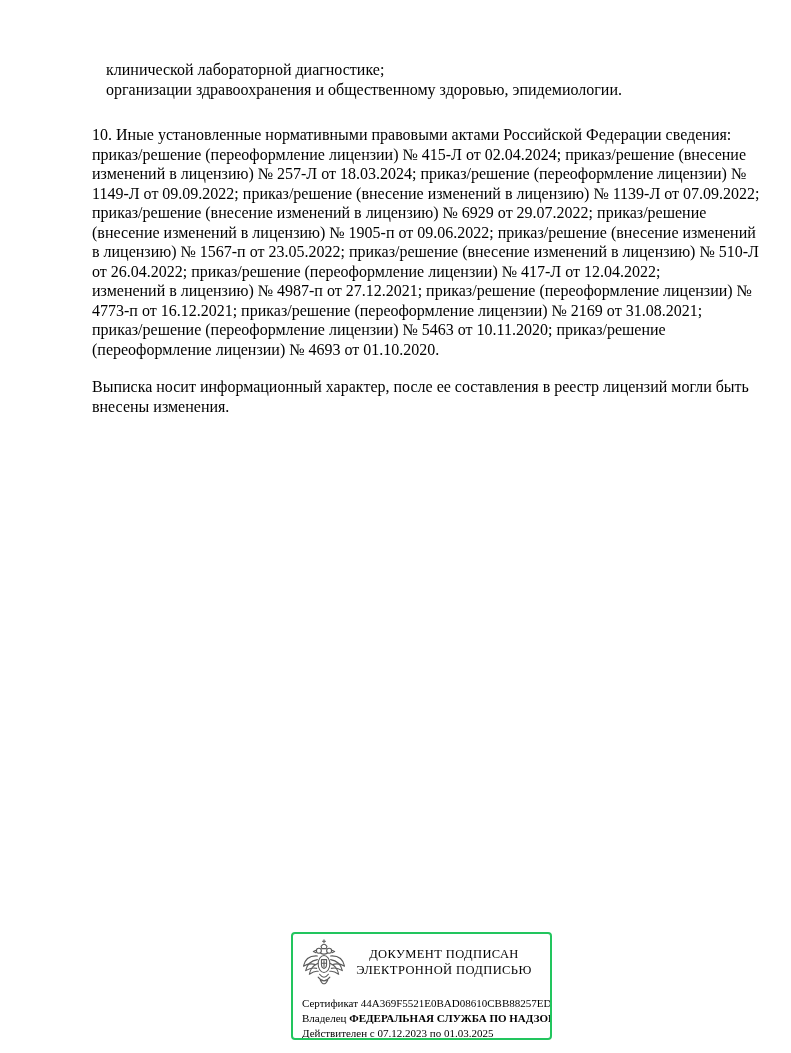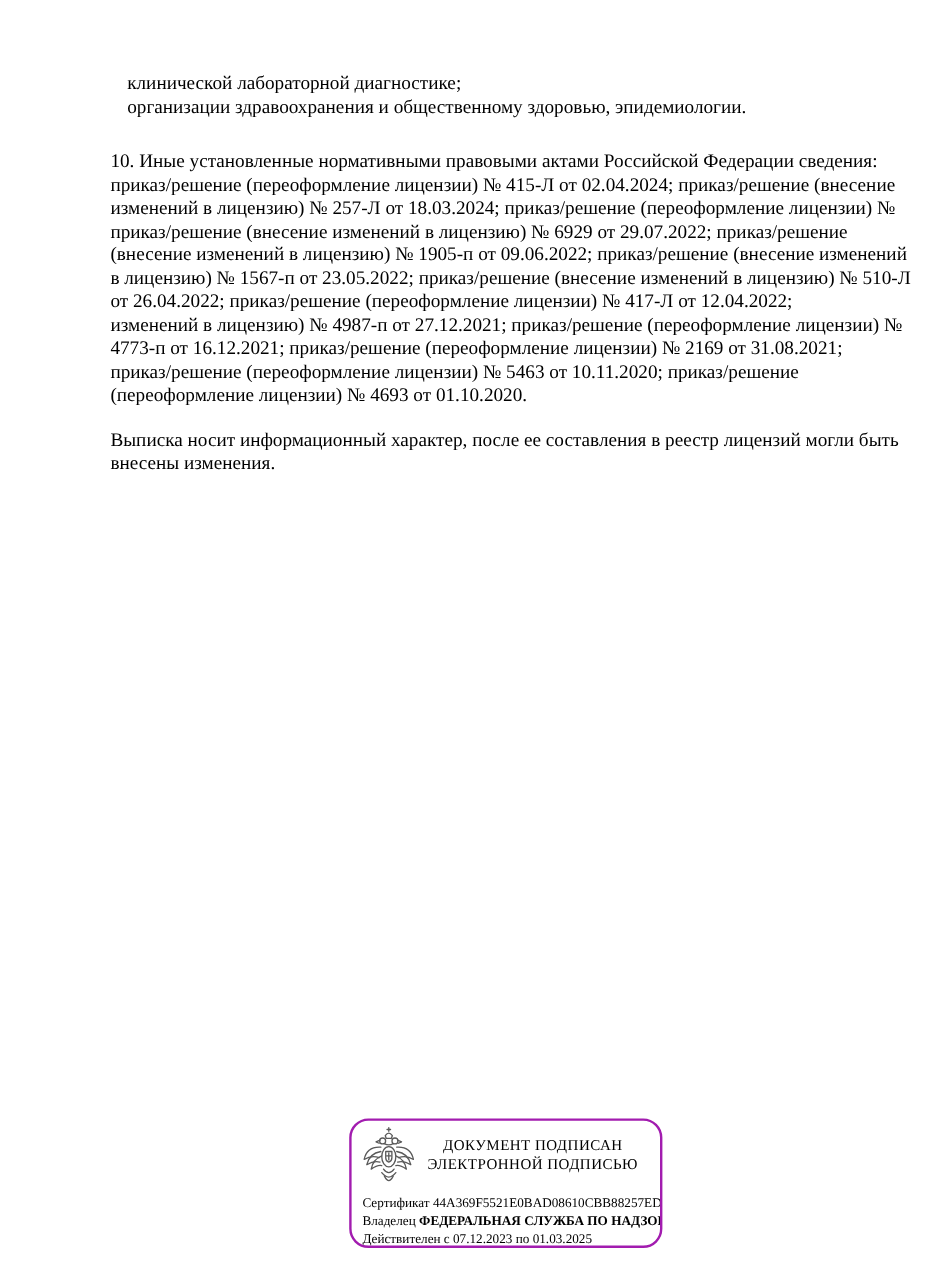--- a/index.html
+++ b/index.html
@@ -33,22 +33,22 @@
 
   
   .stamp {
     position: absolute;
     left: 291px;
     top: 932px;
     width: 261px;
     height: 108px;
     box-sizing: border-box;
     background: #ffffff;
-    border: 2px solid #a21caf;
-    border-radius: 16px;
+    border: 2px solid #22c55e;
+    border-radius: 4px;
     overflow: hidden;
   }
   .stamp-top {
     display: flex;
     align-items: center;
     padding: 5px 10px 0 9px;
   }
   .stamp-emblem {
     flex: 0 0 auto;
     width: 44px;
@@ -83,20 +83,21 @@
   <div class="para intro">
       <div class="line">клинической лабораторной диагностике;</div>
       <div class="line">организации здравоохранения и общественному здоровью, эпидемиологии.</div>
     </div>
 
 
   <div class="para p10">
       <div class="line">10. Иные установленные нормативными правовыми актами Российской Федерации сведения:</div>
       <div class="line">приказ/решение (переоформление лицензии) № 415-Л от 02.04.2024; приказ/решение (внесение</div>
       <div class="line">изменений в лицензию) № 257-Л от 18.03.2024; приказ/решение (переоформление лицензии) №</div>
+      <div class="line">1149-Л от 09.09.2022; приказ/решение (внесение изменений в лицензию) № 1139-Л от 07.09.2022;</div>
       <div class="line">приказ/решение (внесение изменений в лицензию) № 6929 от 29.07.2022; приказ/решение</div>
       <div class="line">(внесение изменений в лицензию) № 1905-п от 09.06.2022; приказ/решение (внесение изменений</div>
       <div class="line">в лицензию) № 1567-п от 23.05.2022; приказ/решение (внесение изменений в лицензию) № 510-Л</div>
       <div class="line">от 26.04.2022; приказ/решение (переоформление лицензии) № 417-Л от 12.04.2022;</div>
       <div class="line">изменений в лицензию) № 4987-п от 27.12.2021; приказ/решение (переоформление лицензии) №</div>
       <div class="line">4773-п от 16.12.2021; приказ/решение (переоформление лицензии) № 2169 от 31.08.2021;</div>
       <div class="line">приказ/решение (переоформление лицензии) № 5463 от 10.11.2020; приказ/решение</div>
       <div class="line">(переоформление лицензии) № 4693 от 01.10.2020.</div>
     </div>
 

